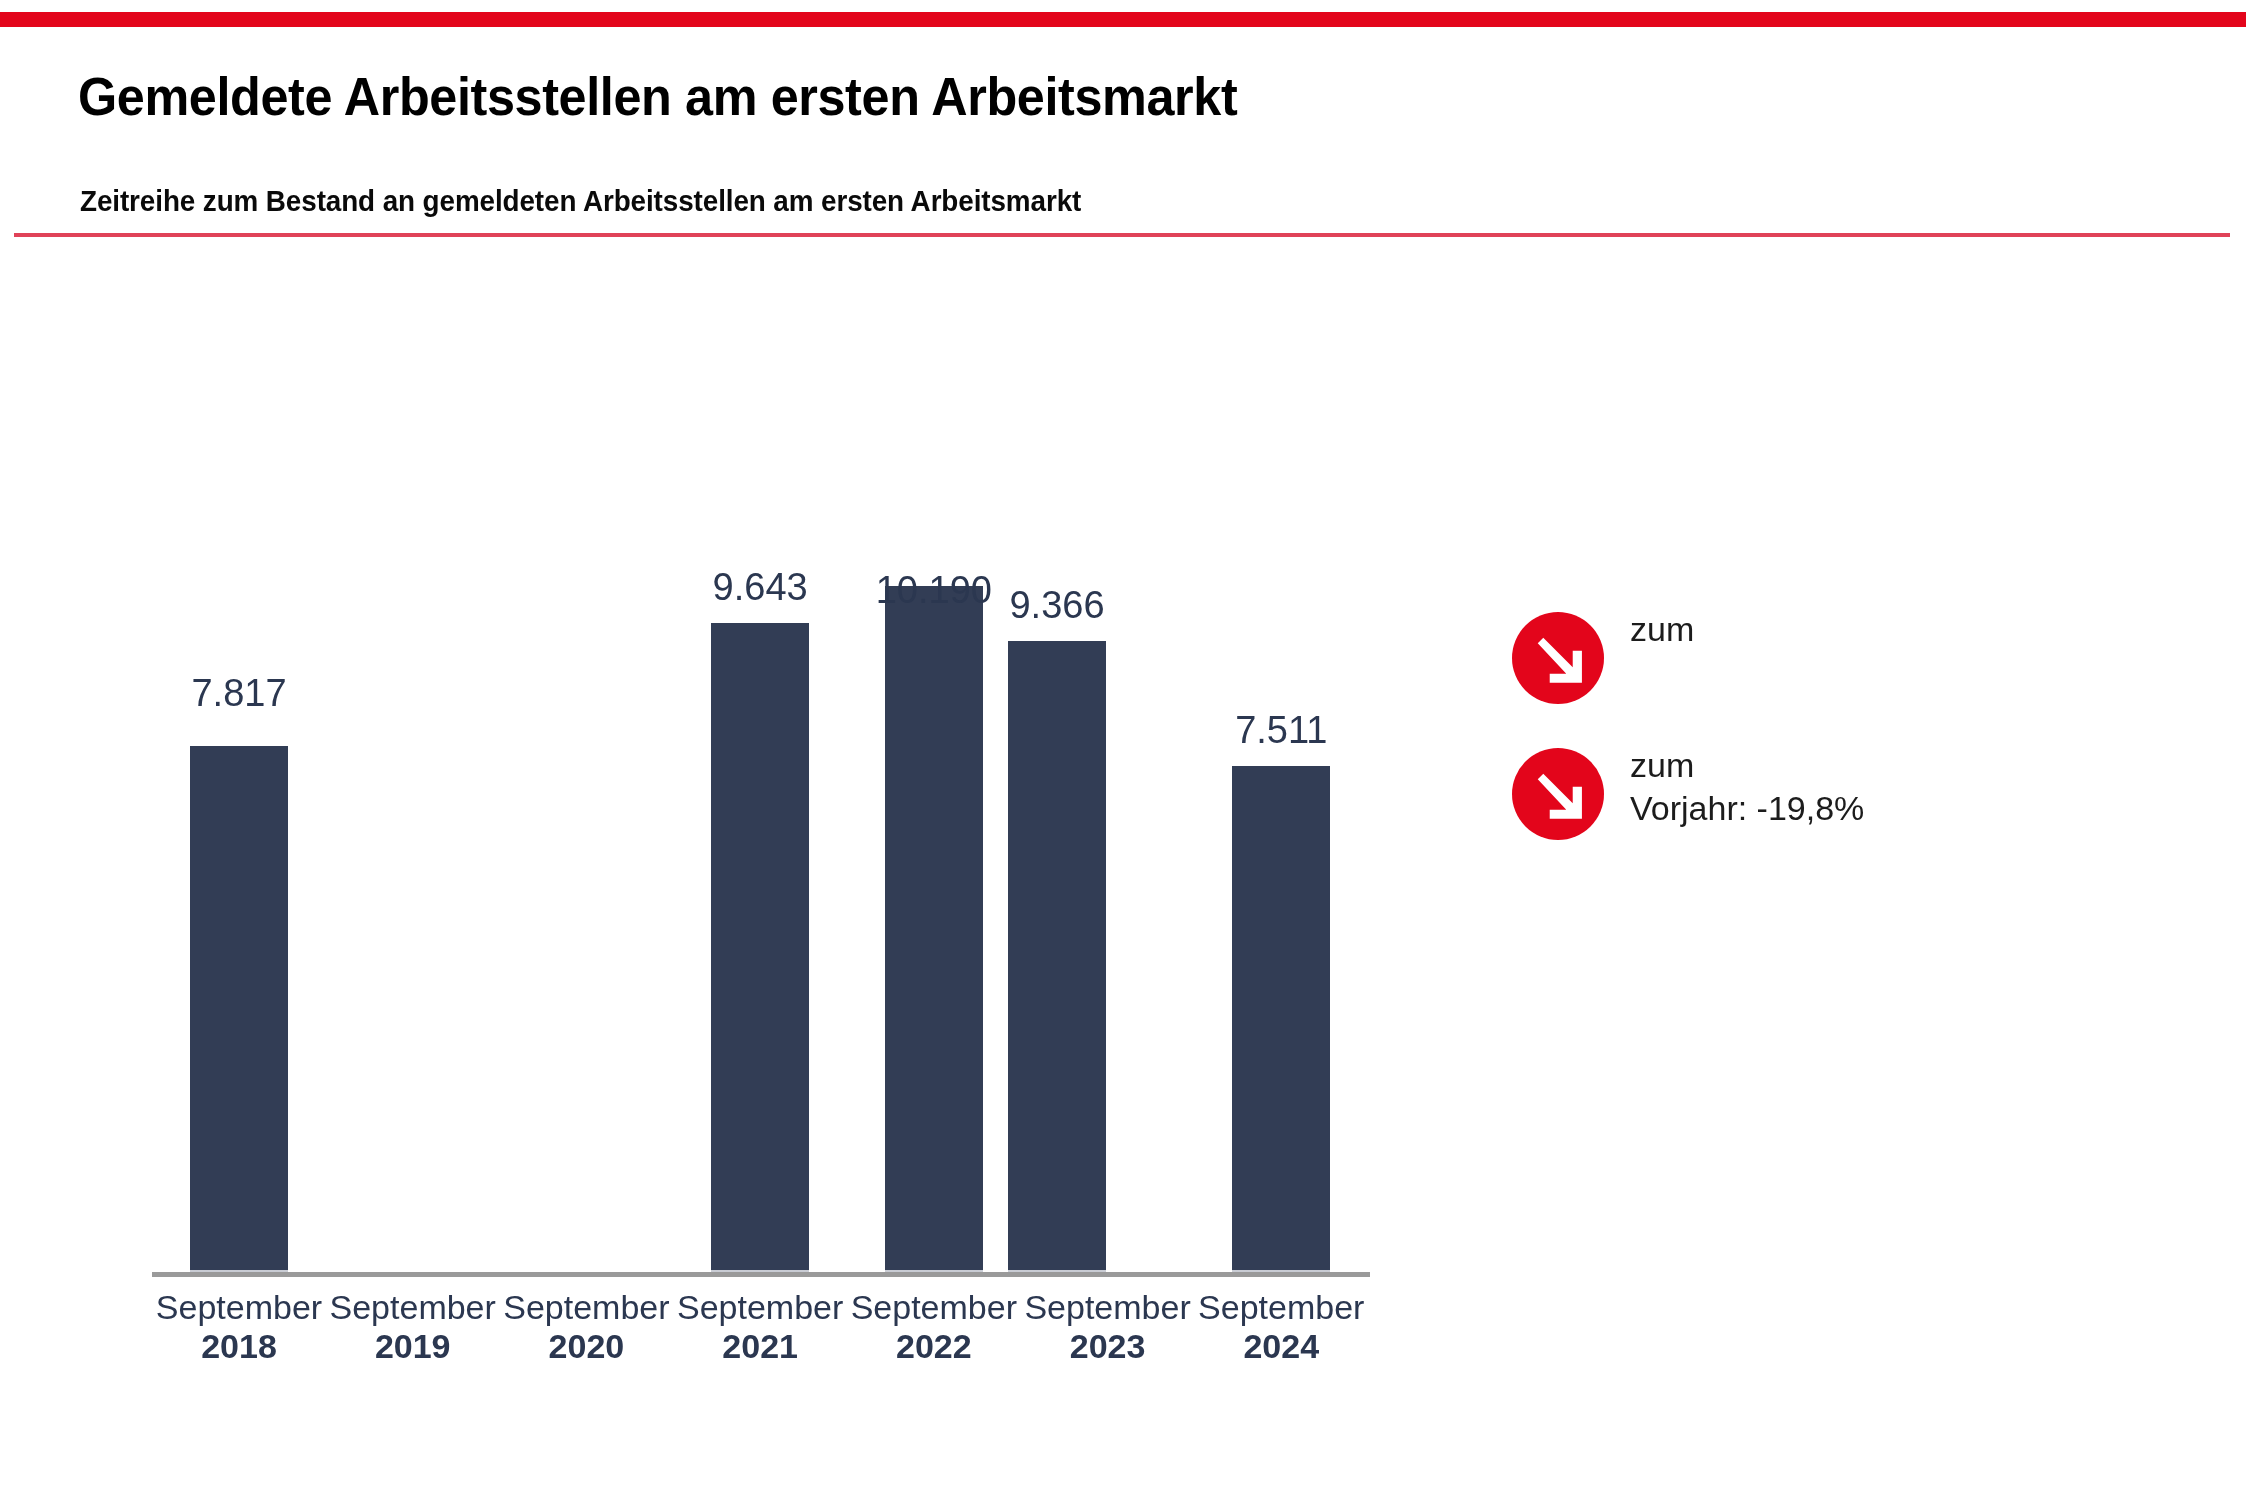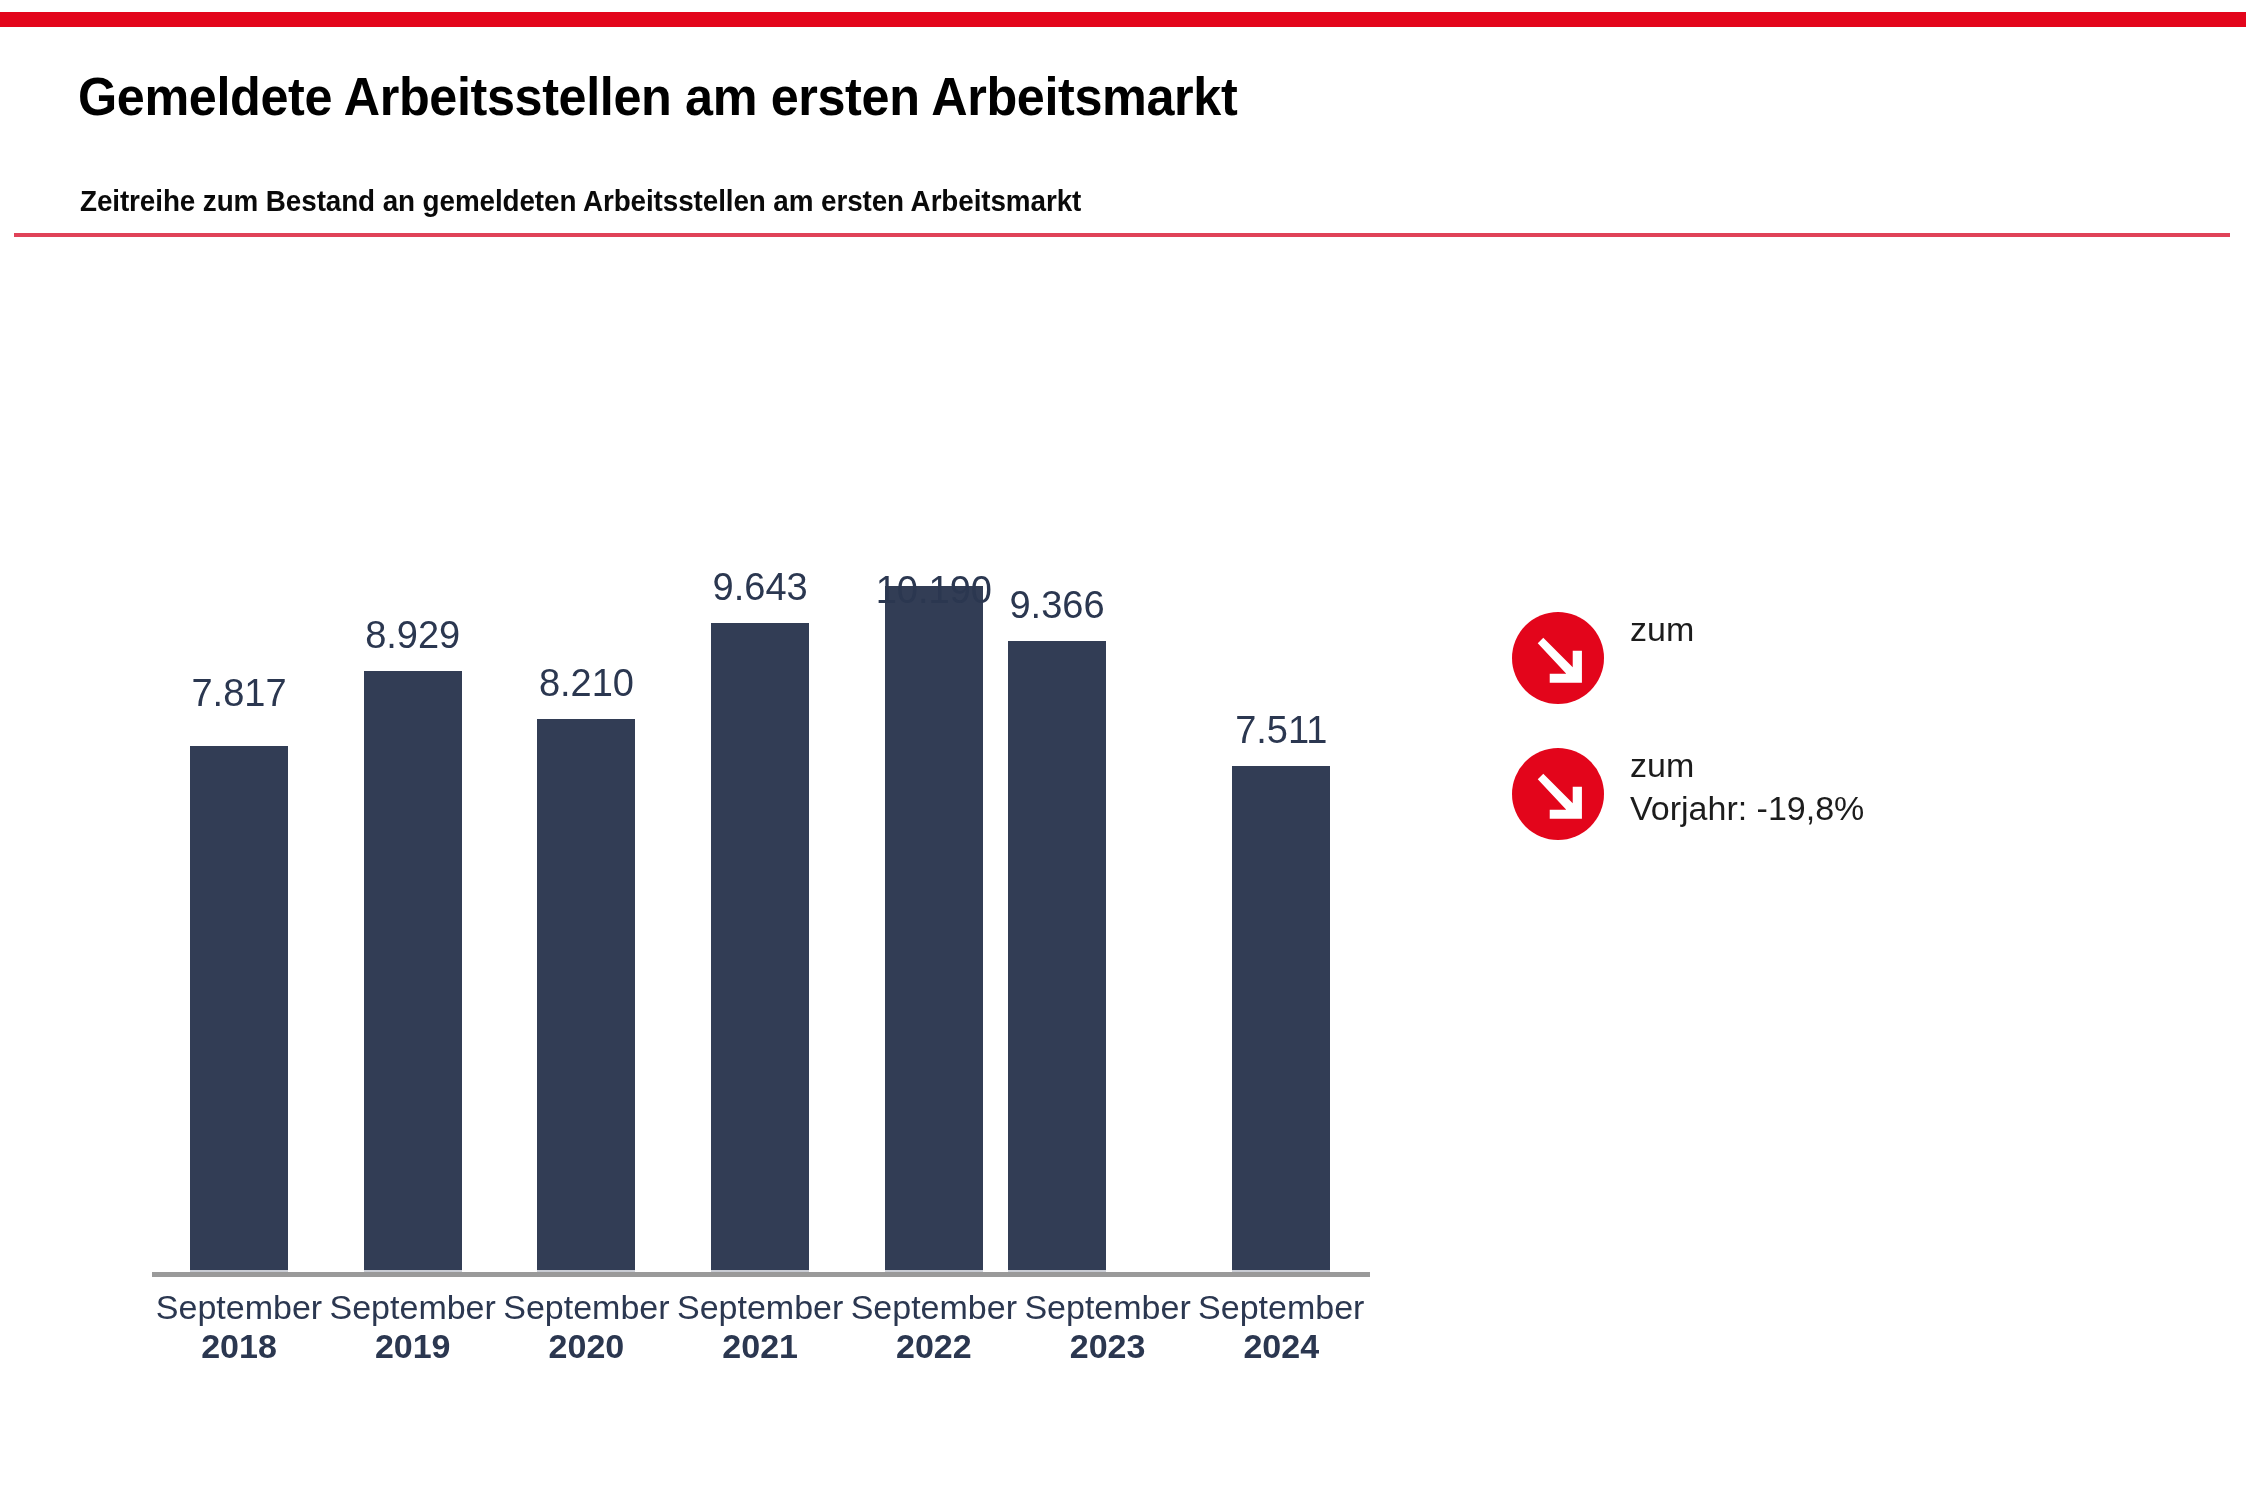--- a/index.html
+++ b/index.html
@@ -152,28 +152,20 @@
 <div class="header-bar"></div>
 <div class="page-title">Gemeldete Arbeitsstellen am ersten Arbeitsmarkt</div>
 <div class="page-subtitle">Zeitreihe zum Bestand an gemeldeten Arbeitsstellen am ersten Arbeitsmarkt</div>
 <div class="header-rule"></div>
 
 <div class="chart-area">
   <div class="plot" id="plot">
       <div class="bar-slot" style="left: 0px;">
         <div class="bar" style="height: 526.247px; background: rgb(50, 61, 85);"></div>
         <div class="bar-value" style="bottom: 557px;">7.817</div>
-      </div>
-      <div class="bar-slot" style="left: 173.714px;">
-        <div class="bar" style="height: 601.108px; background: rgb(50, 61, 85);"></div>
-        <div class="bar-value" style="bottom: 615.108px;">8.929</div>
-      </div>
-      <div class="bar-slot" style="left: 347.429px;">
-        <div class="bar" style="height: 552.705px; background: rgb(50, 61, 85);"></div>
-        <div class="bar-value" style="bottom: 566.705px;">8.210</div>
       </div>
       <div class="bar-slot" style="left: 521.143px;">
         <div class="bar" style="height: 649.175px; background: rgb(50, 61, 85);"></div>
         <div class="bar-value" style="bottom: 663.175px;">9.643</div>
       </div>
       <div class="bar-slot" style="left: 694.857px;">
         <div class="bar" style="height: 686px; background: rgb(50, 61, 85);"></div>
         <div class="bar-value" style="bottom: 660px; text-align: center;">10.190</div>
       </div>
       <div class="bar-slot" style="left: 818px;">

